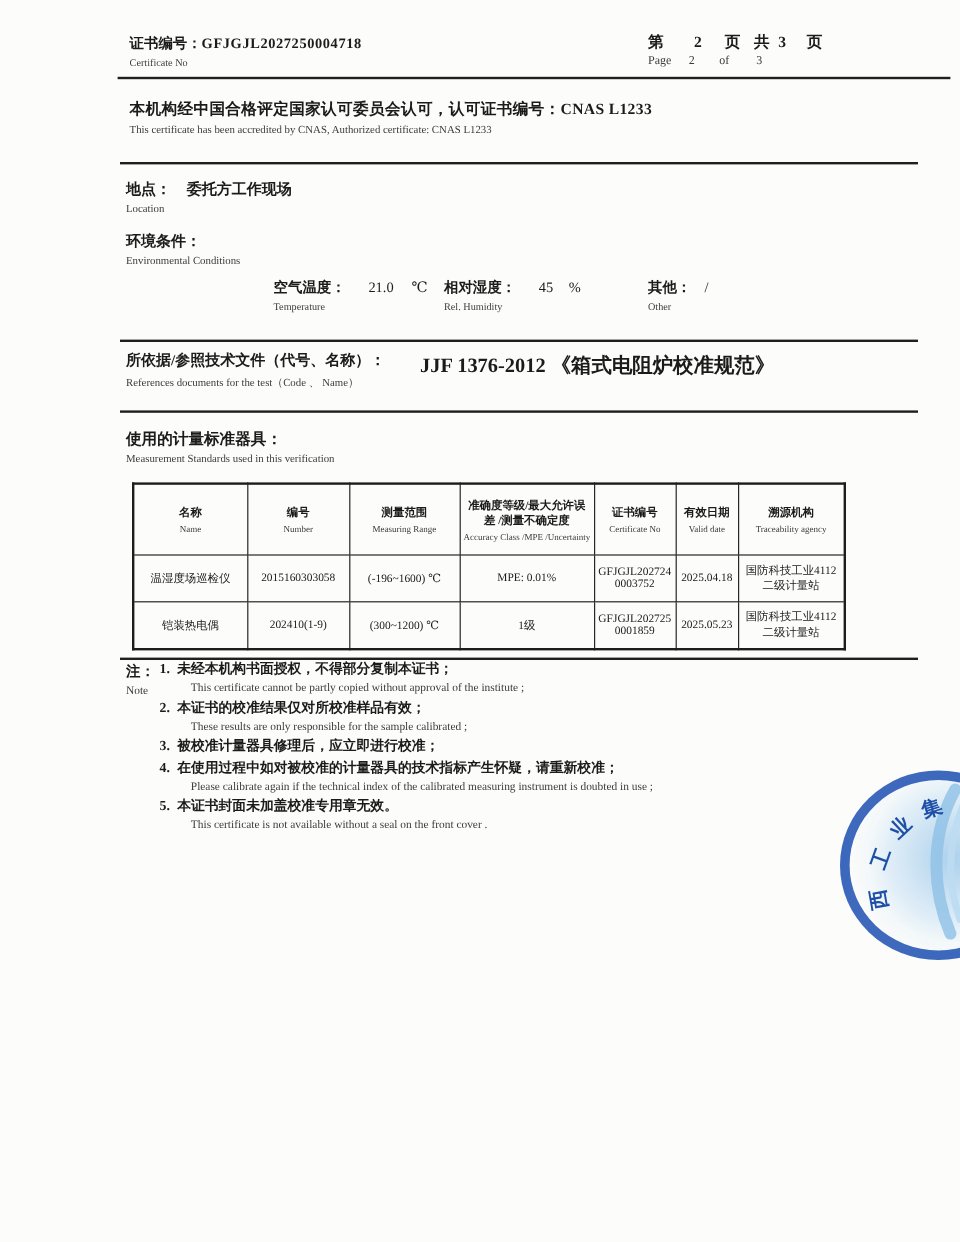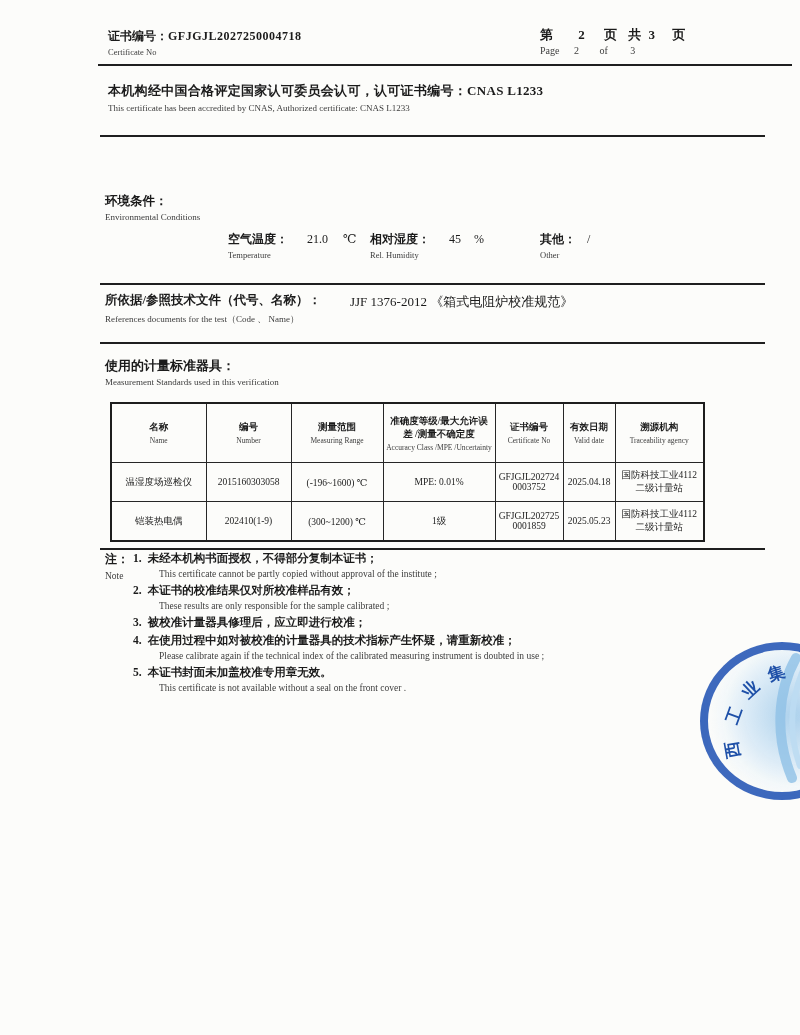--- a/index.html
+++ b/index.html
@@ -31,21 +31,21 @@
   
   .loc{left:105px;top:150px;font-size:12.5px;}
   .loc .en{font-size:9px;font-weight:400;margin-top:2px;}
   .env-h{left:105px;top:193px;font-size:12.5px;}
   .env-h .en{font-size:9px;font-weight:400;margin-top:2px;}
   .env-vals{top:231px;font-size:12px;}
   .env-vals .grp{position:absolute;top:0;white-space:nowrap;}
   .env-vals .en{display:block;font-size:8.5px;font-weight:400;margin-top:2px;}
   
   .ref{left:105px;top:292px;font-size:12.5px;}
-  .ref .val{position:absolute;left:245px;top:1px;font-size:13px;font-weight:400;white-space:nowrap;}
+  .ref .val{position:absolute;left:245px;top:1px;font-size:17px;font-weight:700;white-space:nowrap;}
   .ref .en{font-size:9px;font-weight:400;margin-top:4px;}
   
   .std-h{left:105px;top:357px;font-size:13px;}
   .std-h .en{font-size:9px;font-weight:400;margin-top:2px;}
   table.std{
     position:absolute;left:110px;top:402px;width:593px;
     border-collapse:collapse;table-layout:fixed;
     font-size:9.5px;text-align:center;
   }
   table.std th,table.std td{
@@ -112,20 +112,27 @@
 
   <div class="rule" style="left:98px;top:64px;width:694px;"></div>
 
   <div class="abs accr">
     <div class="zh">本机构经中国合格评定国家认可委员会认可，认可证书编号：CNAS L1233</div>
     <div class="en">This certificate has been accredited by CNAS, Authorized certificate: CNAS L1233</div>
   </div>
 
   <div class="rule" style="left:100px;top:135px;width:665px;"></div>
 
+  <div class="abs loc">
+    <div>
+      <span class="zh">地点：</span>
+      <span class="zh" style="margin-left:10px">委托方工作现场</span>
+    </div>
+    <div class="en">Location</div>
+  </div>
 
   <div class="abs env-h">
     <div class="zh">环境条件：</div>
     <div class="en">Environmental Conditions</div>
   </div>
 
   <div class="abs env-vals" style="left:0;width:636px;height:40px;">
     <div class="grp" style="left:228px">
       <span class="zh">空气温度：</span>
       <span style="margin-left:16px">21.0</span>

